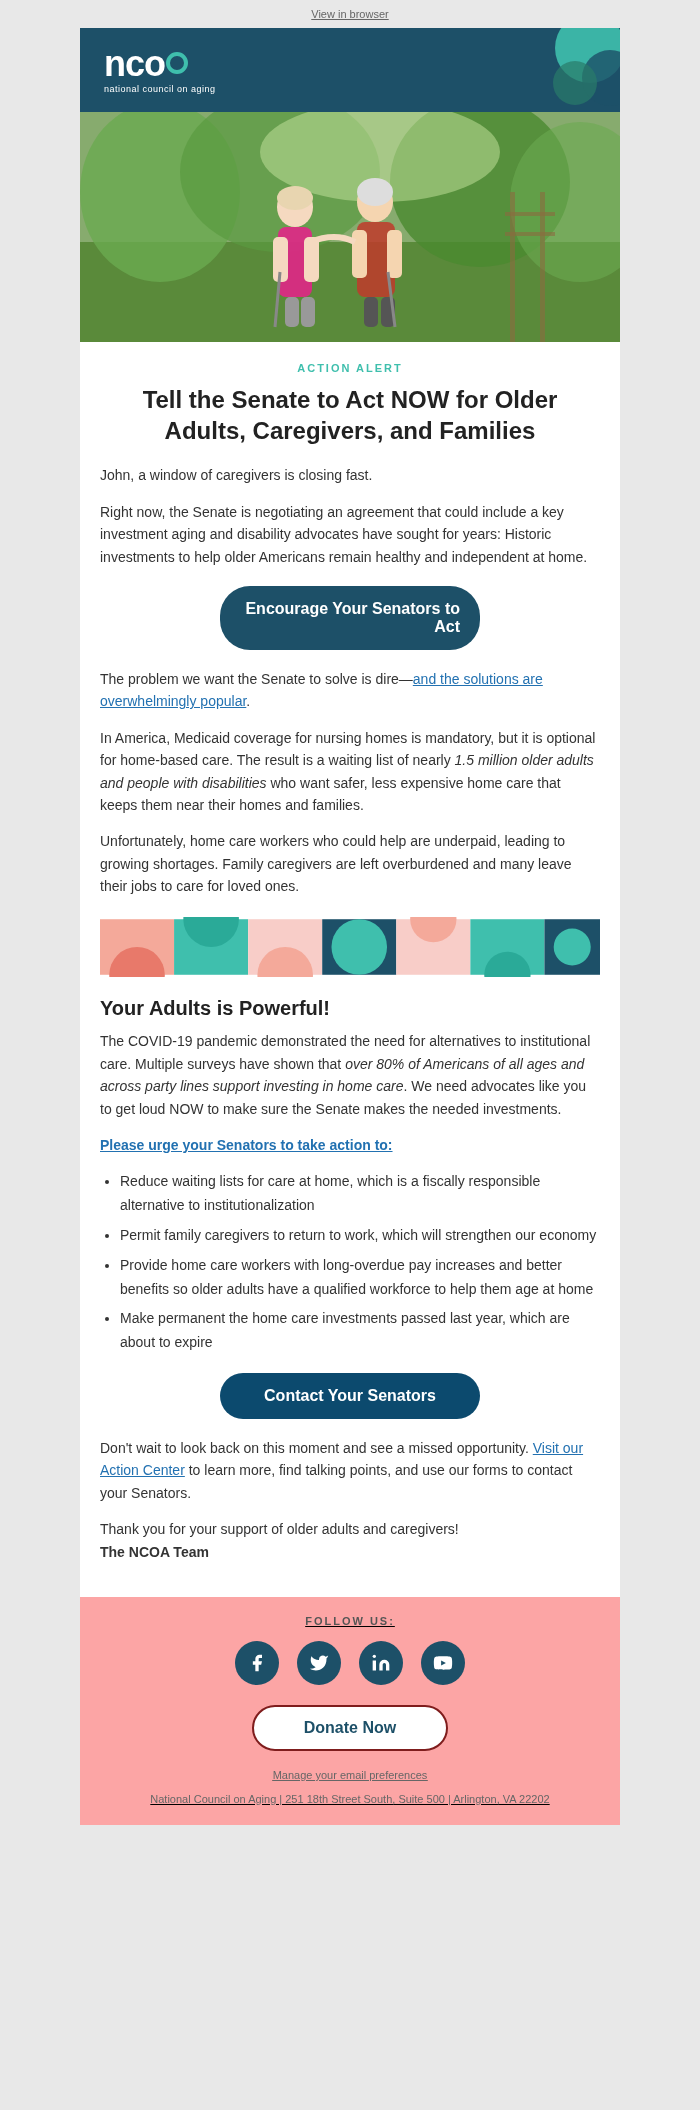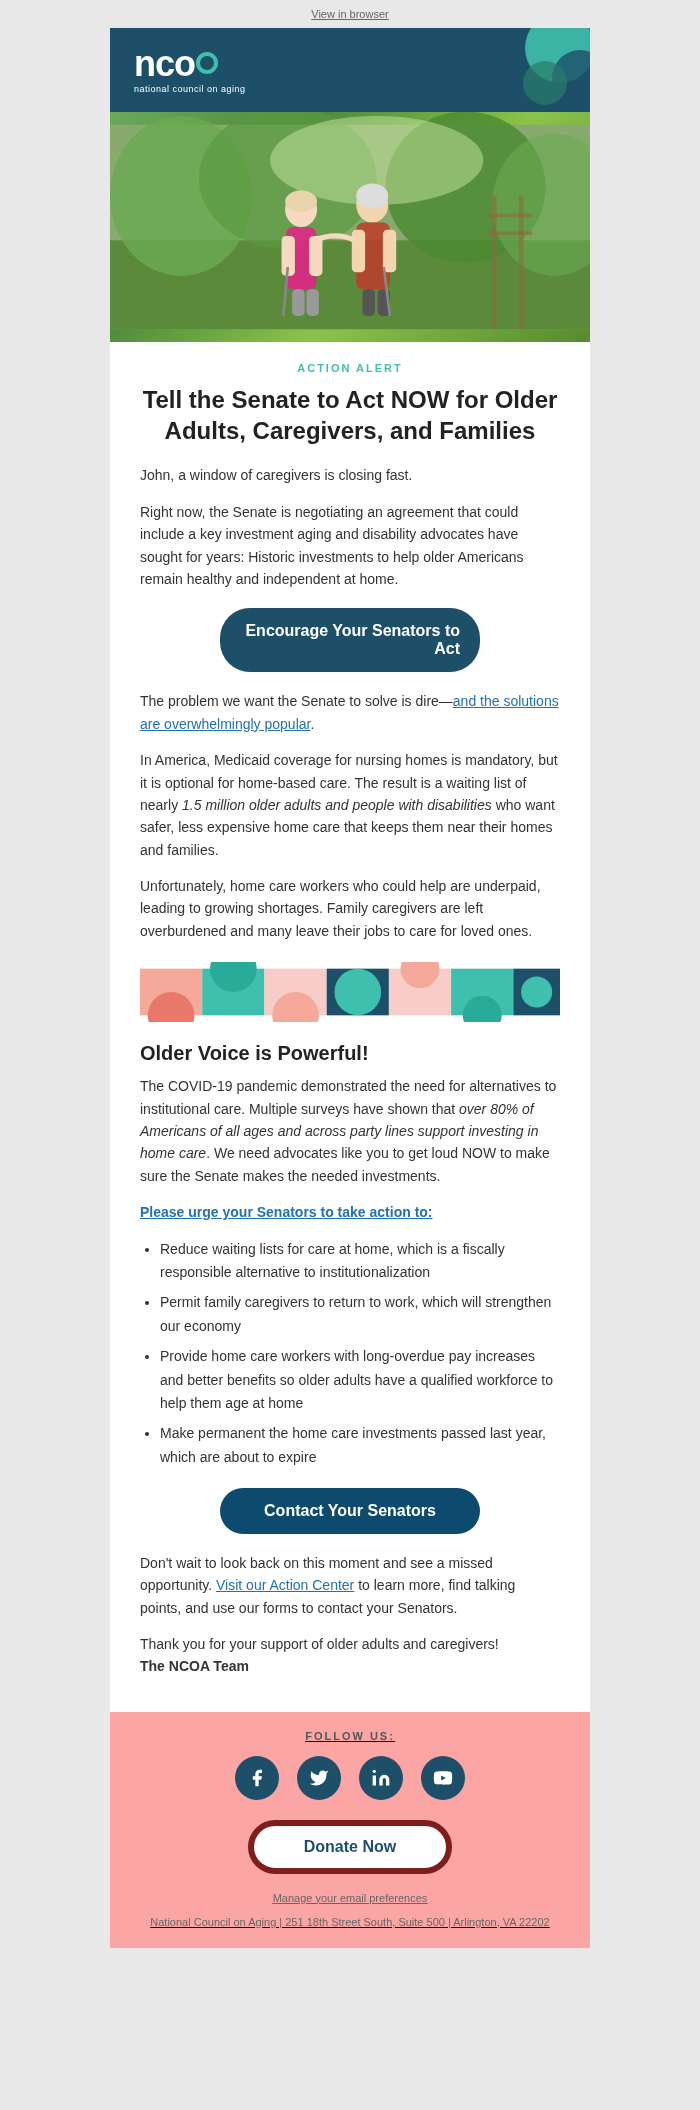--- a/index.html
+++ b/index.html
@@ -14,21 +14,21 @@
     }
     .view-in-browser {
       font-size: 11px;
       color: #666;
       text-decoration: underline;
       padding: 8px 16px;
       text-align: center;
       width: 100%;
     }
     .email-wrapper {
-      width: 480px;
+      width: 540px;
       background: #fff;
     }
     
     .header {
       background: #1d5068;
       padding: 18px 24px;
       display: flex;
       align-items: center;
       justify-content: space-between;
       position: relative;
@@ -57,21 +57,21 @@
       background: linear-gradient(135deg, #6aaa5a 0%, #4d8a3a 30%, #8bc34a 60%, #558b2f 100%);
       display: flex;
       align-items: center;
       justify-content: center;
       overflow: hidden;
       position: relative;
     }
 
     
     .main-content {
-      padding: 20px 30px;
+      padding: 20px 20px;
       background: #fff;
     }
     .action-label {
       text-align: center;
       font-size: 11px;
       font-weight: bold;
       letter-spacing: 2px;
       color: #3fbfad;
       text-transform: uppercase;
       margin-bottom: 10px;
@@ -185,21 +185,21 @@
       display: flex;
       align-items: center;
       justify-content: center;
       color: #fff;
       font-size: 20px;
       text-decoration: none;
     }
     .donate-button {
       display: inline-block;
       padding: 12px 50px;
-      border: 6px solid #7f1d1d;
+      border: 2px solid #7f1d1d;
       border-radius: 30px;
       color: #1d5068;
       font-size: 16px;
       font-weight: bold;
       background: #fff;
       cursor: pointer;
       margin-bottom: 18px;
     }
     .manage-prefs {
       font-size: 11px;
@@ -330,21 +330,21 @@
         <circle cx="360" cy="0" r="25" fill="#f4a99a"></circle>
 
         <rect x="400" y="0" width="80" height="60" fill="#3fbfad"></rect>
         <circle cx="440" cy="60" r="25" fill="#2aaa98"></circle>
 
         <rect x="480" y="0" width="60" height="60" fill="#1d5068"></rect>
         <circle cx="510" cy="30" r="20" fill="#3fbfad"></circle>
       </svg>
     </div>
 
-    <h2 class="section-heading">Older Voice is Powerful!</h2>
+    <h2 class="section-heading">Your Adults is Powerful!</h2>
 
     <p class="body-text">
       <span>The COVID-19 pandemic demonstrated the need for alternatives to institutional care. Multiple surveys have shown that </span><span class="italic-text">over 80% of Americans of all ages and across party lines support investing in home care</span><span>. We need advocates like you to get loud NOW to make sure the Senate makes the needed investments.</span>
     </p>
 
     <p class="body-text">
       <a href="#" class="underline-link bold-text">Please urge your Senators to take action to:</a>
     </p>
 
     <ul class="bullet-list">

